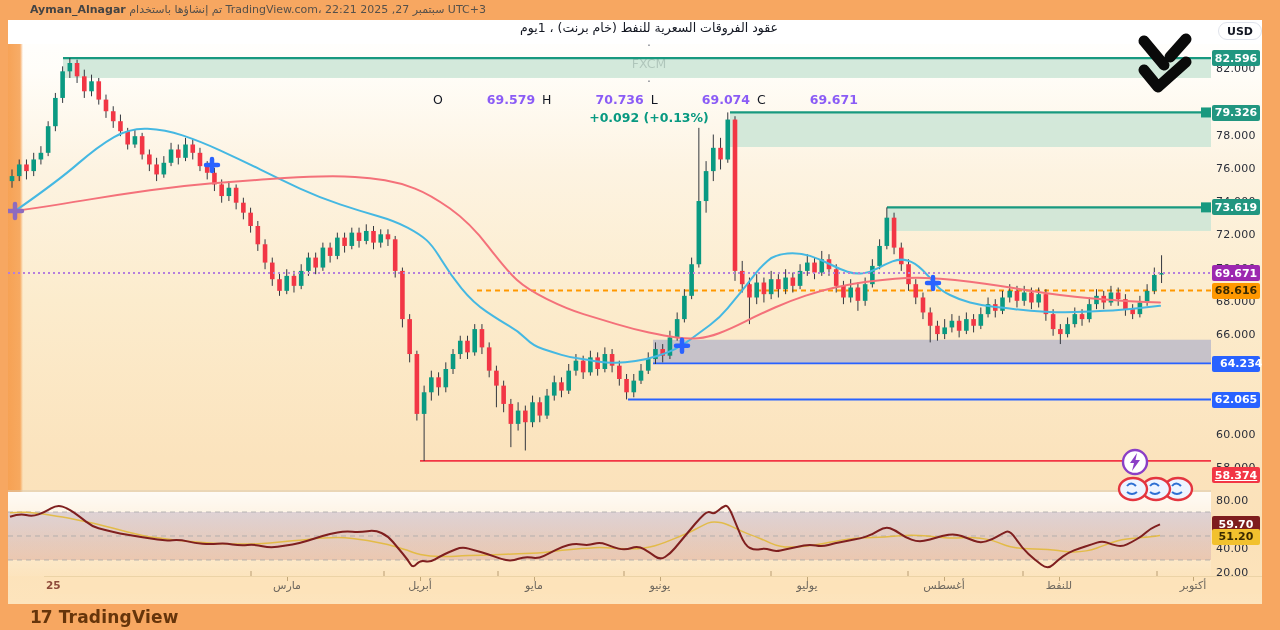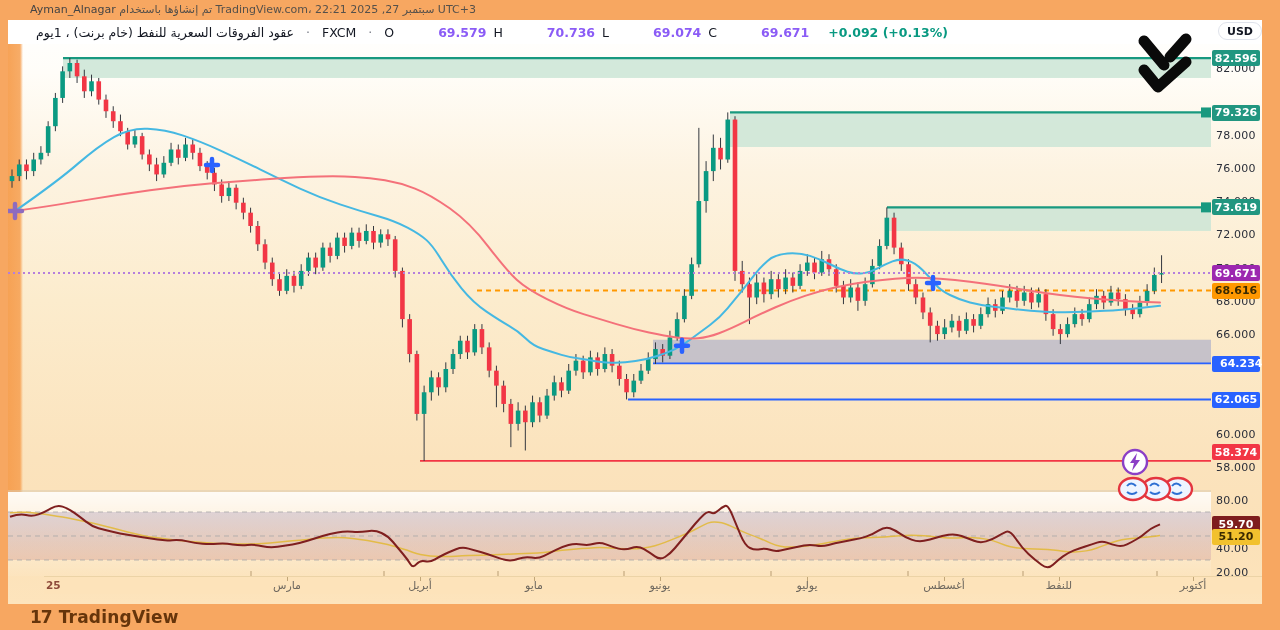--- a/index.html
+++ b/index.html
@@ -1,24 +1,24 @@
 <!DOCTYPE html>
 <html><head>
 <meta charset="utf-8">
 <style>
   * { margin:0; padding:0; box-sizing:border-box; }
   html,body { width:1280px; height:630px; overflow:hidden; }
   body { background:#f7a761; font-family:"DejaVu Sans","Liberation Sans",sans-serif; position:relative; }
   .top-attr { position:absolute; left:30px; top:3px; font-size:11px; color:#55504a; white-space:nowrap; }
-  .top-attr b { color:#444; font-weight:400;text-align:right; }
+  .top-attr b { color:#444; font-weight:700;text-align:right; }
   .card { position:absolute; left:8px; top:20px; width:1254px; height:584px;
           background:linear-gradient(180deg,#ffffff 0%,#fffdf8 9%,#fdf3e1 26%,#fceccd 48%,#fbe3bd 75%,#fbe1b8 88%,#fde4bc 100%);
           overflow:hidden; }
   .instrument-row { position:absolute; left:0; top:0; width:100%; height:24px; background:#ffffff;
-          display:flex; align-items:center; gap:12px; padding-left:28px; font-size:12.5px; color:#131722; white-space:nowrap; }
+          display:flex; align-items:center; gap:3px; padding-left:28px; font-size:12.5px; color:#131722; white-space:nowrap;flex-direction:column; }
   .instrument-row .sep { color:#787b86; }
   .instrument-row .val { color:#8b5cf6; font-weight:600;margin-left:44px; }
   .instrument-row .chg { color:#089981; font-weight:600; }
   .chart-svg { position:absolute; left:0; top:24px; }
   .price-axis { position:absolute; left:1203px; top:24px; width:51px; height:532px; font-size:11px; color:#2a2e39; }
   .axlabel { position:absolute; left:5px; transform:translateY(-50%); letter-spacing:.2px; }
   .axbadge { position:absolute; left:1px; right:2px; transform:translateY(-50%); text-align:center;
              font-size:11px; font-weight:600; border-radius:2px; padding:1.5px 0; }
   .usd-btn { position:absolute; left:1210px; top:2px; width:44px; height:18px; background:#fff;
              border:1px solid #e0e3eb; border-radius:9px; font-size:11px; font-weight:600; color:#131722;
@@ -450,21 +450,21 @@
       <div class="axlabel" style="top: 456px;">80.00</div>
       <div class="axlabel" style="top: 504px;">40.00</div>
       <div class="axlabel" style="top: 528px;">20.00</div>
       <div class="axbadge" style="top: 14px; background: rgb(33, 150, 128); color: rgb(255, 255, 255);">82.596</div>
       <div class="axbadge" style="top: 68.5px; background: rgb(33, 150, 128); color: rgb(255, 255, 255);">79.326</div>
       <div class="axbadge" style="top: 163.4px; background: rgb(33, 150, 128); color: rgb(255, 255, 255);">73.619</div>
       <div class="axbadge" style="top: 229px; background: rgb(156, 39, 176); color: rgb(255, 255, 255);">69.671</div>
       <div class="axbadge" style="top: 246.6px; background: rgb(255, 152, 0); color: rgb(58, 42, 0);">68.616</div>
       <div class="axbadge" style="top: 319.5px; background: rgb(41, 98, 255); color: rgb(255, 255, 255); padding-left: 8px;">64.234</div>
       <div class="axbadge" style="top: 355.5px; background: rgb(41, 98, 255); color: rgb(255, 255, 255);">62.065</div>
-      <div class="axbadge" style="top: 408px; background: rgb(242, 54, 69); color: rgb(255, 255, 255);">58.374</div>
+      <div class="axbadge" style="top: 431px; background: rgb(242, 54, 69); color: rgb(255, 255, 255); text-decoration: underline;">58.374</div>
       <div class="axbadge" style="top: 480px; background: rgb(126, 29, 29); color: rgb(255, 255, 255);">59.70</div>
       <div class="axbadge" style="top: 492.5px; background: rgb(242, 193, 46); color: rgb(58, 42, 0);">51.20</div>
     </div>
 
   <div class="usd-btn">USD</div>
 
   <div class="time-axis" id="time-axis">
       <div class="year-label">25</div>
       <div class="month-label" style="left: 243px;">مارس</div>
       <div class="tick" style="left: 243px;"></div>

